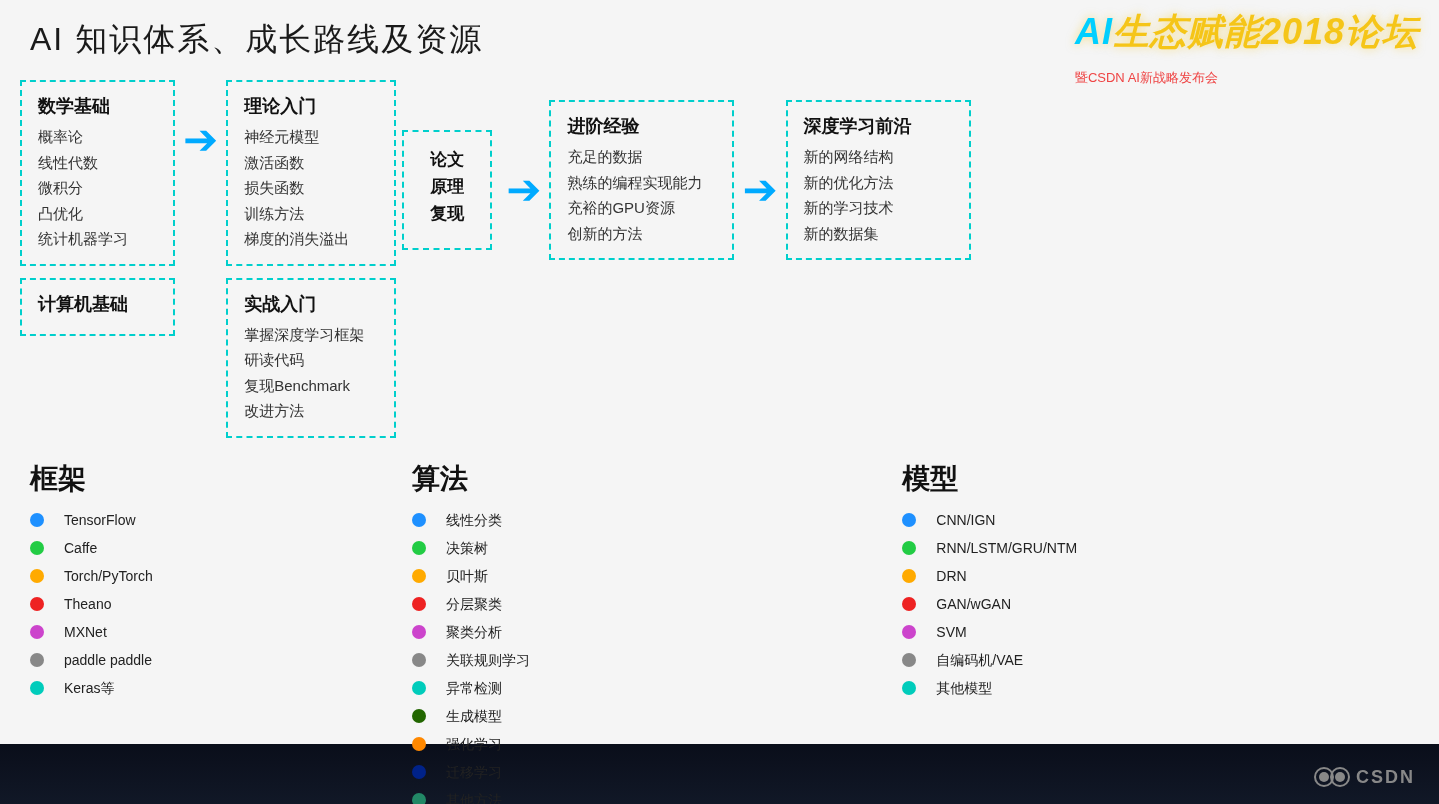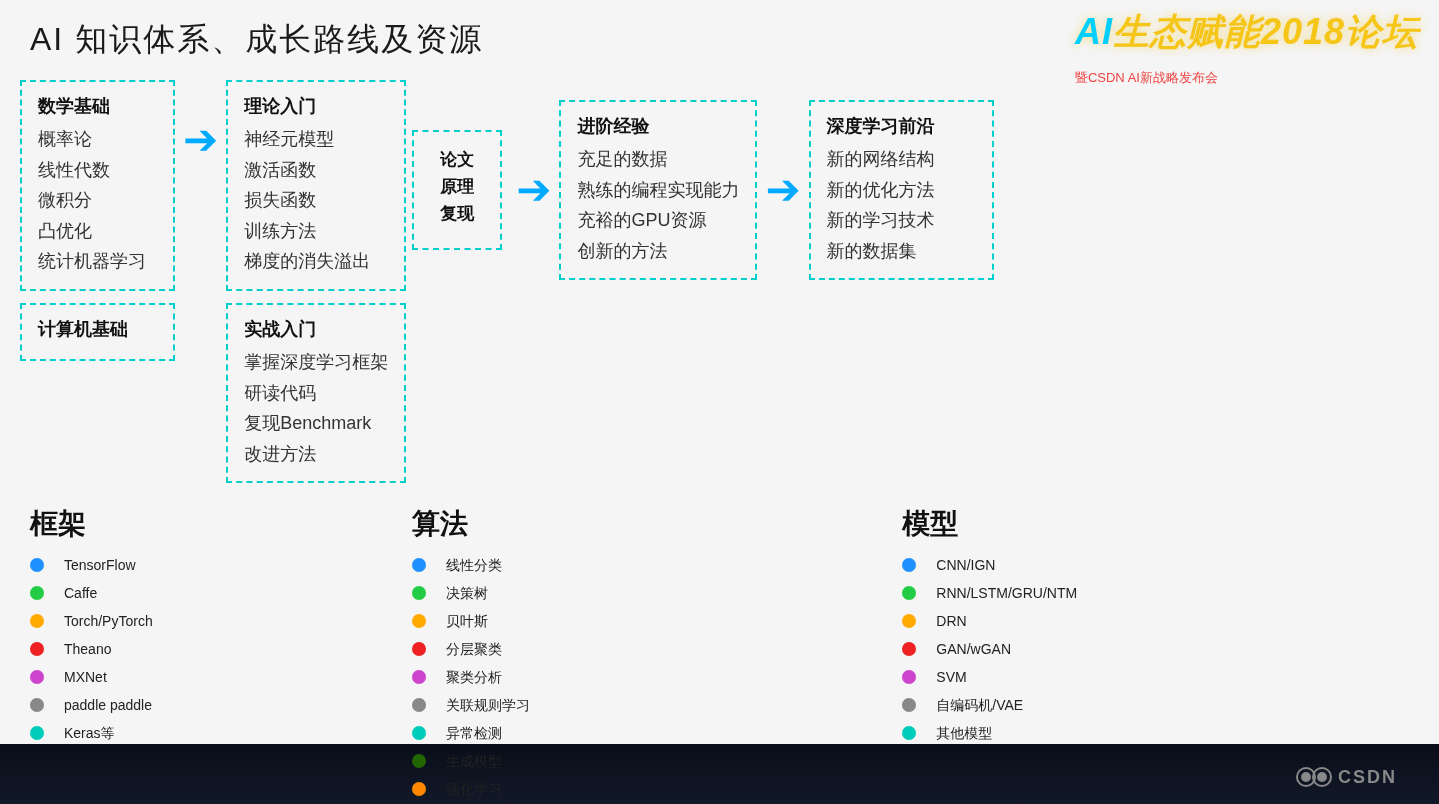--- a/index.html
+++ b/index.html
@@ -86,21 +86,21 @@
     }
 
     .box-title {
       font-size: 18px;
       font-weight: bold;
       color: #111;
       margin-bottom: 6px;
     }
 
     .box-item {
-      font-size: 18px;
+      font-size: 15px;
       color: #333;
       line-height: 1.7;
     }
 
     
     .box-col1 {
       display: flex;
       flex-direction: column;
       gap: 12px;
       min-width: 155px;
@@ -186,21 +186,21 @@
       height: 14px;
       border-radius: 50%;
       flex-shrink: 0;
       display: inline-block;
     }
 
     
     .csdn-logo {
       position: absolute;
       bottom: 12px;
-      right: 42px;
+      right: 24px;
       display: flex;
       align-items: center;
       gap: 6px;
       color: #888;
       font-size: 16px;
       font-weight: bold;
     }
   </style>
 </head>
 <body>

